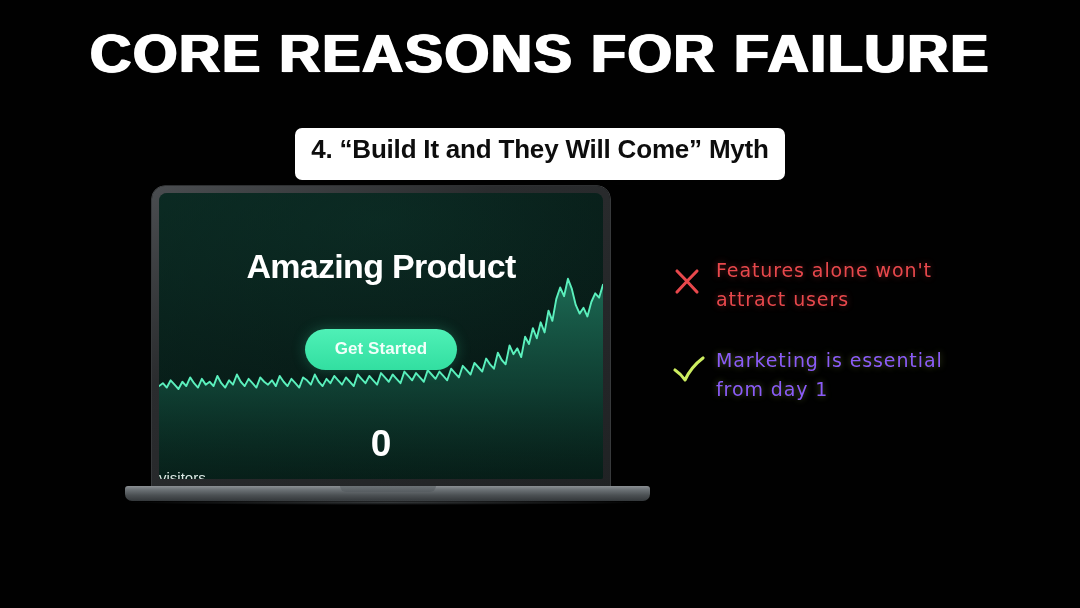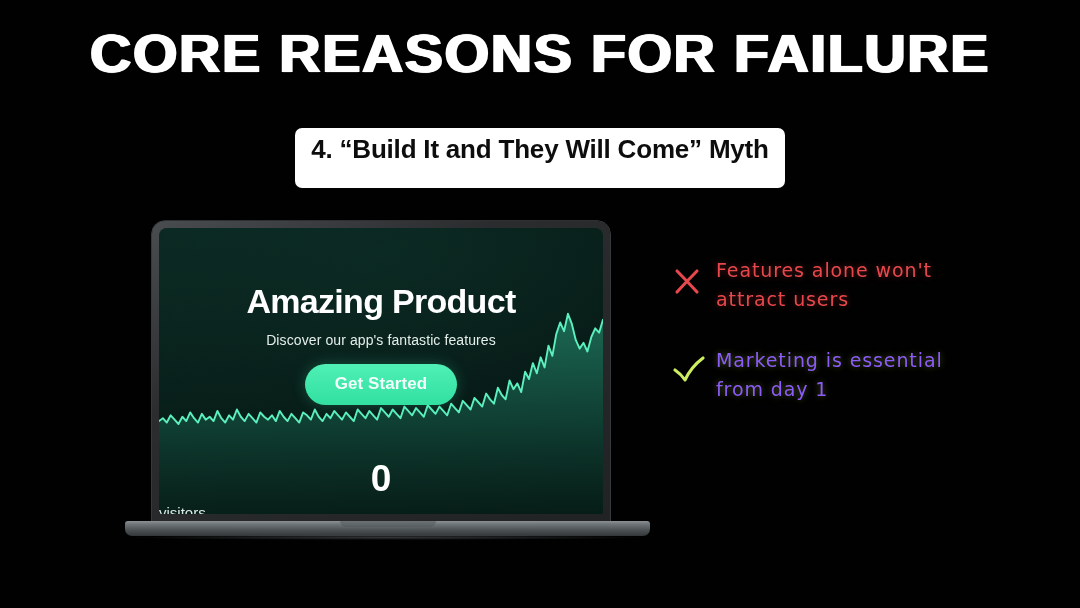--- a/index.html
+++ b/index.html
@@ -40,37 +40,36 @@
     top: 128px;
     left: 0;
     width: 1080px;
     display: flex;
     justify-content: center;
   }
   .subtitle-badge {
     background: #ffffff;
     color: #0d0d0d;
     border-radius: 7px;
-    padding: 6px 16px 24px 16px;
+    padding: 6px 16px 16px 16px;
     font-size: 26px;
     font-weight: 700;
     letter-spacing: -0.2px;
     line-height: 30px;
     white-space: nowrap;
     font-family: "Liberation Sans", sans-serif;
   }
 
   
   .laptop {
     position: absolute;
     left: 125px;
     top: 186px;
     width: 525px;
     height: 330px;
-    margin-top: 35px;
   }
   .laptop-lid {
     position: absolute;
     left: 27px;
     top: 0;
     width: 458px;
     height: 303px;
     border-radius: 13px 13px 3px 3px;
     background: linear-gradient(150deg, #4a4d50 0%, #2a2c2e 35%, #202224 100%);
     padding: 7px 7px 10px 7px;
@@ -260,21 +259,20 @@
             <stop offset="100%" stop-color="#04120f" stop-opacity="0.1"></stop>
           </linearGradient>
         </defs>
         <rect x="0" y="0" width="444" height="286" fill="url(#screenGlow)"></rect>
         <path id="chartArea" fill="url(#areaFill)" d="M 0.00 193.10 L 3.89 190.20 L 7.79 194.55 L 11.68 187.30 L 15.58 191.65 L 19.47 196.00 L 23.37 188.75 L 27.26 193.10 L 31.16 184.40 L 35.05 190.20 L 38.95 194.55 L 42.84 185.85 L 46.74 191.65 L 50.63 188.75 L 54.53 193.10 L 58.42 182.95 L 62.32 190.20 L 66.21 194.55 L 70.11 187.30 L 74.00 191.65 L 77.89 181.50 L 81.79 188.75 L 85.68 193.10 L 89.58 185.85 L 93.47 190.20 L 97.37 194.55 L 101.26 184.40 L 105.16 188.75 L 109.05 191.65 L 112.95 187.30 L 116.84 193.10 L 120.74 182.95 L 124.63 188.75 L 128.53 193.10 L 132.42 185.85 L 136.32 190.20 L 140.21 194.55 L 144.11 184.40 L 148.00 187.30 L 151.89 191.65 L 155.79 181.50 L 159.68 188.75 L 163.58 193.10 L 167.47 185.85 L 171.37 190.20 L 175.26 182.95 L 179.16 187.30 L 183.05 191.65 L 186.95 184.40 L 190.84 188.75 L 194.74 193.10 L 198.63 181.50 L 202.53 185.85 L 206.42 190.20 L 210.32 182.95 L 214.21 187.30 L 218.11 191.65 L 222.00 180.05 L 225.89 184.40 L 229.79 188.75 L 233.68 181.50 L 237.58 185.85 L 241.47 190.20 L 245.37 178.60 L 249.26 182.95 L 253.16 187.30 L 257.05 180.05 L 260.95 184.40 L 264.84 188.75 L 268.74 177.15 L 272.63 181.50 L 276.53 185.85 L 280.42 178.60 L 284.32 182.95 L 288.21 187.30 L 292.11 175.70 L 296.00 180.05 L 299.89 184.40 L 303.79 172.80 L 307.68 177.15 L 311.58 181.50 L 315.47 169.90 L 319.37 174.25 L 323.26 178.60 L 327.16 165.55 L 331.05 171.35 L 334.95 175.70 L 338.84 159.75 L 342.74 167.00 L 346.63 171.35 L 350.53 152.50 L 354.42 161.20 L 358.32 155.40 L 362.21 164.10 L 366.11 143.80 L 370.00 151.05 L 373.89 135.10 L 377.79 145.25 L 381.68 129.30 L 385.58 139.45 L 389.47 117.70 L 393.37 127.85 L 397.26 106.10 L 401.16 94.50 L 405.05 103.20 L 408.95 85.80 L 412.84 95.95 L 416.74 111.90 L 420.63 120.60 L 424.53 114.80 L 428.42 123.50 L 432.32 109.00 L 436.21 100.30 L 440.11 104.65 L 444.00 91.60 L 444 286 L 0 286 Z"></path>
         <path id="chartLine" fill="none" stroke="#5bf0bd" stroke-width="1.9" stroke-linejoin="round" stroke-linecap="round" d="M 0.00 193.10 L 3.89 190.20 L 7.79 194.55 L 11.68 187.30 L 15.58 191.65 L 19.47 196.00 L 23.37 188.75 L 27.26 193.10 L 31.16 184.40 L 35.05 190.20 L 38.95 194.55 L 42.84 185.85 L 46.74 191.65 L 50.63 188.75 L 54.53 193.10 L 58.42 182.95 L 62.32 190.20 L 66.21 194.55 L 70.11 187.30 L 74.00 191.65 L 77.89 181.50 L 81.79 188.75 L 85.68 193.10 L 89.58 185.85 L 93.47 190.20 L 97.37 194.55 L 101.26 184.40 L 105.16 188.75 L 109.05 191.65 L 112.95 187.30 L 116.84 193.10 L 120.74 182.95 L 124.63 188.75 L 128.53 193.10 L 132.42 185.85 L 136.32 190.20 L 140.21 194.55 L 144.11 184.40 L 148.00 187.30 L 151.89 191.65 L 155.79 181.50 L 159.68 188.75 L 163.58 193.10 L 167.47 185.85 L 171.37 190.20 L 175.26 182.95 L 179.16 187.30 L 183.05 191.65 L 186.95 184.40 L 190.84 188.75 L 194.74 193.10 L 198.63 181.50 L 202.53 185.85 L 206.42 190.20 L 210.32 182.95 L 214.21 187.30 L 218.11 191.65 L 222.00 180.05 L 225.89 184.40 L 229.79 188.75 L 233.68 181.50 L 237.58 185.85 L 241.47 190.20 L 245.37 178.60 L 249.26 182.95 L 253.16 187.30 L 257.05 180.05 L 260.95 184.40 L 264.84 188.75 L 268.74 177.15 L 272.63 181.50 L 276.53 185.85 L 280.42 178.60 L 284.32 182.95 L 288.21 187.30 L 292.11 175.70 L 296.00 180.05 L 299.89 184.40 L 303.79 172.80 L 307.68 177.15 L 311.58 181.50 L 315.47 169.90 L 319.37 174.25 L 323.26 178.60 L 327.16 165.55 L 331.05 171.35 L 334.95 175.70 L 338.84 159.75 L 342.74 167.00 L 346.63 171.35 L 350.53 152.50 L 354.42 161.20 L 358.32 155.40 L 362.21 164.10 L 366.11 143.80 L 370.00 151.05 L 373.89 135.10 L 377.79 145.25 L 381.68 129.30 L 385.58 139.45 L 389.47 117.70 L 393.37 127.85 L 397.26 106.10 L 401.16 94.50 L 405.05 103.20 L 408.95 85.80 L 412.84 95.95 L 416.74 111.90 L 420.63 120.60 L 424.53 114.80 L 428.42 123.50 L 432.32 109.00 L 436.21 100.30 L 440.11 104.65 L 444.00 91.60"></path>
       </svg>
 
       <div class="screen-content">
         <div class="product-title">Amazing Product</div>
-        <div class="product-sub">Discover our app's fantastic features</div>
         <div class="cta-wrap">
           <button class="cta-button">Get Started</button>
         </div>
         <div class="counter-value">0</div>
         <div class="counter-label">visitors</div>
       </div>
 
     </div>
   </div>
 

